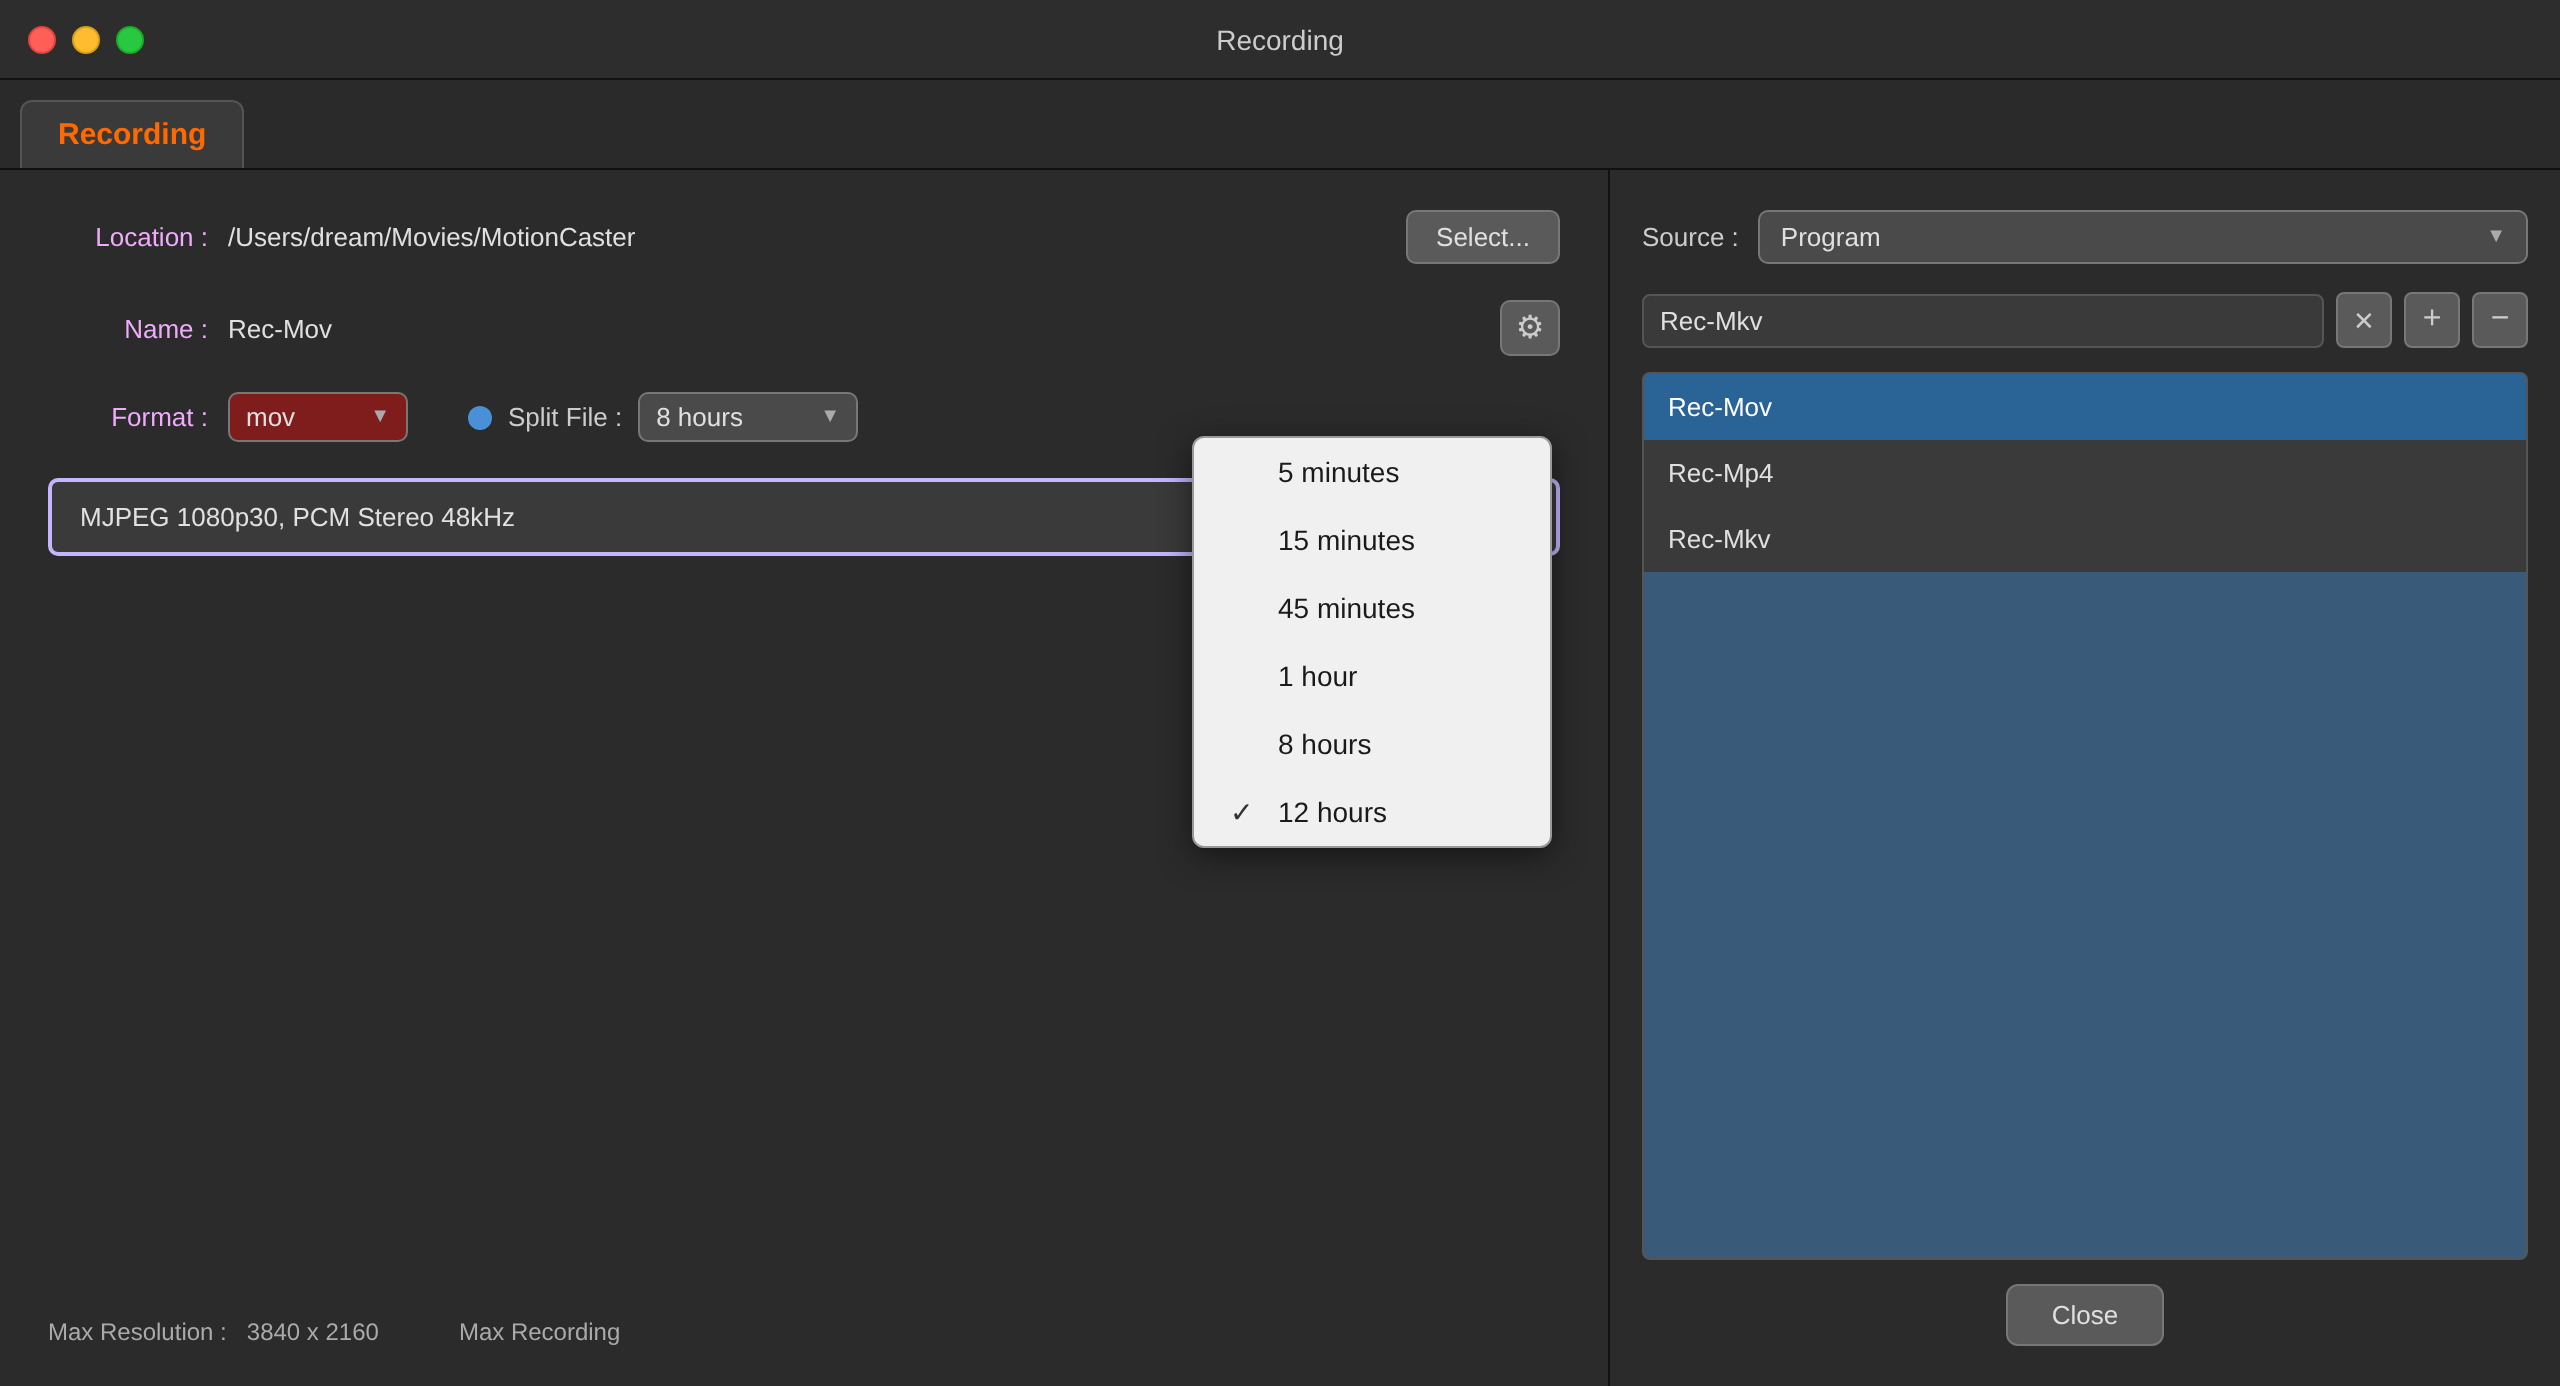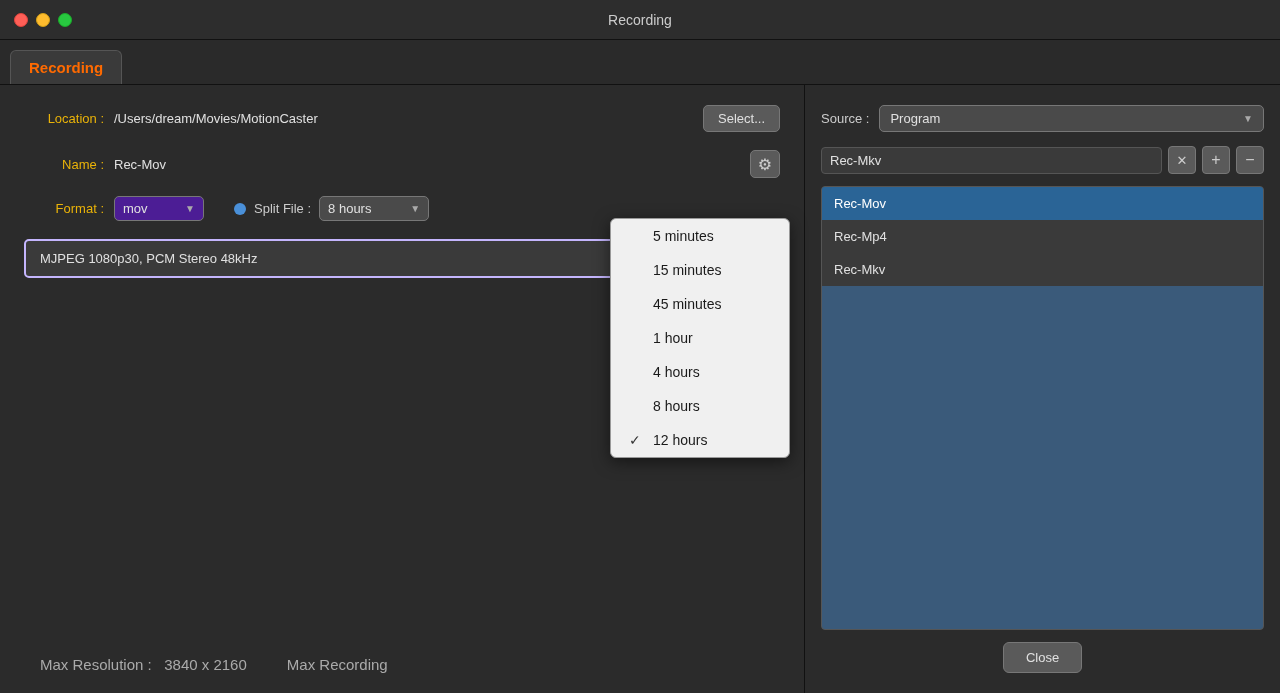--- a/index.html
+++ b/index.html
@@ -89,21 +89,21 @@
       flex-direction: column;
     }
 
     
     .form-row {
       display: flex;
       align-items: center;
       margin-bottom: 18px;
     }
     .form-label {
-      color: #eab308;
+      color: #f0abfc;
       font-size: 13px;
       min-width: 80px;
       text-align: right;
       margin-right: 10px;
     }
 
     
     .location-path {
       color: #e0e0e0;
       font-size: 13px;
@@ -135,21 +135,21 @@
       display: flex;
       align-items: center;
       justify-content: center;
       cursor: pointer;
       color: #ccc;
       font-size: 16px;
     }
 
     
     .format-select {
-      background: #4c1d95;
+      background: #7f1d1d;
       color: #e0e0e0;
       border: 1px solid #777;
       border-radius: 5px;
       padding: 4px 8px;
       font-size: 13px;
       cursor: pointer;
       display: flex;
       align-items: center;
       gap: 6px;
       min-width: 90px;
@@ -198,31 +198,30 @@
       margin-top: 10px;
       width: 100%;
     }
 
     
     .bottom-info {
       position: absolute;
       bottom: 20px;
       left: 24px;
       color: #aaa;
-      font-size: 15px;
+      font-size: 12px;
       display: flex;
       gap: 40px;
-      margin-left: 16px;
     }
 
     
     .dropdown-menu {
       position: absolute;
       top: 218px;
-      left: 610px;
+      left: 596px;
       width: 180px;
       background: #f0f0f0;
       border: 1px solid #999;
       border-radius: 6px;
       box-shadow: 0 4px 16px rgba(0,0,0,0.5);
       z-index: 100;
       overflow: hidden;
     }
     .dropdown-item {
       padding: 9px 18px;
@@ -479,23 +478,19 @@
   <div class="dropdown-item">
     <span class="check-mark">&nbsp;</span>
     <span>45 minutes</span>
   </div>
   <div class="dropdown-item">
     <span class="check-mark">&nbsp;</span>
     <span>1 hour</span>
   </div>
   <div class="dropdown-item">
     <span class="check-mark">&nbsp;</span>
-    <span>4 hours</span>
-  </div>
-  <div class="dropdown-item">
-    <span class="check-mark">&nbsp;</span>
     <span>8 hours</span>
   </div>
   <div class="dropdown-item checked">
     <span class="check-mark">✓</span>
     <span>12 hours</span>
   </div>
 </div>
 
 </body></html>

